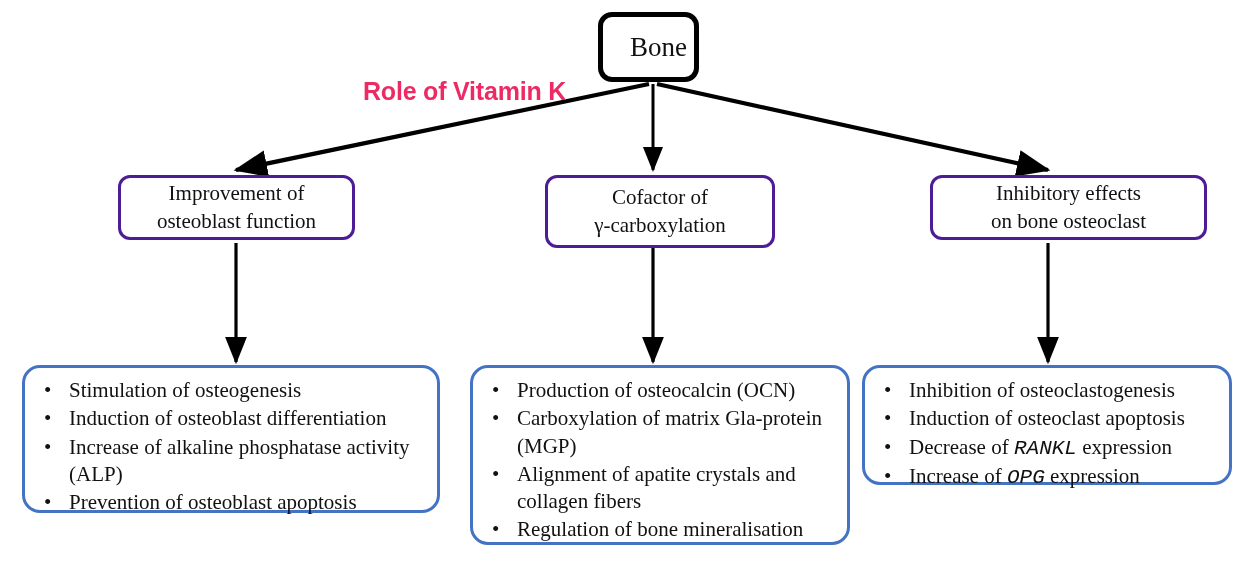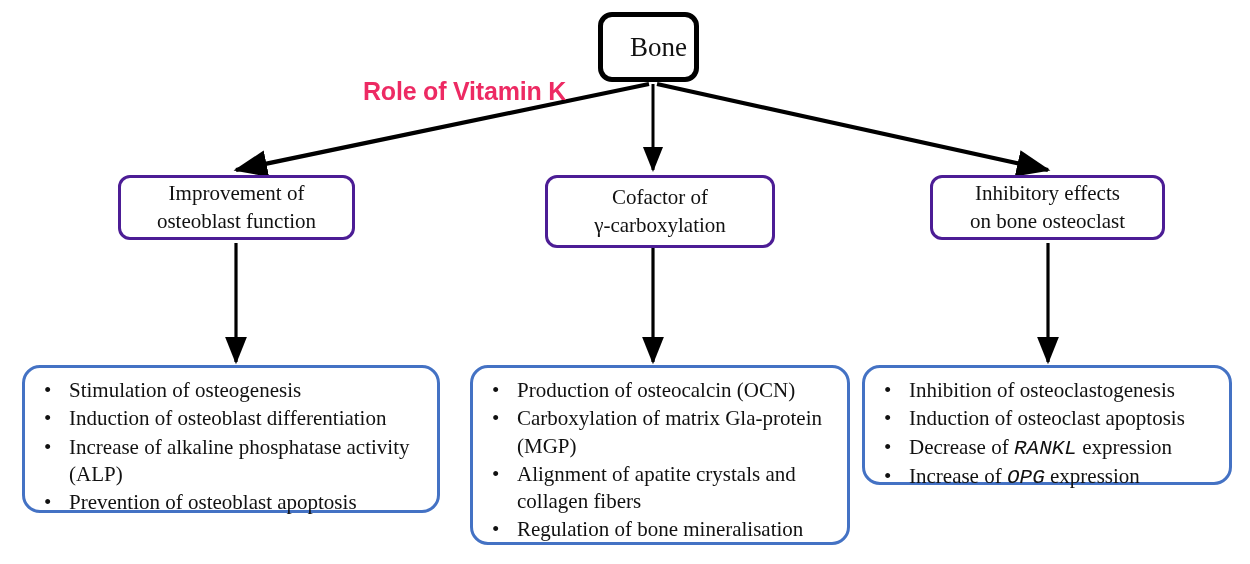--- a/index.html
+++ b/index.html
@@ -118,21 +118,21 @@
   <div class="mid-box" style="left:118px;top:175px;width:237px;height:65px;">
     <span>Improvement of</span>
     <span>osteoblast function</span>
   </div>
 
   <div class="mid-box" style="left:538px;top:175px;width:230px;height:73px;margin-left:7px;">
     <span>Cofactor of</span>
     <span>γ-carboxylation</span>
   </div>
 
-  <div class="mid-box" style="left:930px;top:175px;width:235px;height:65px;">
+  <div class="mid-box" style="left:930px;top:175px;width:277px;height:65px;">
     <span>Inhibitory effects</span>
     <span>on bone osteoclast</span>
   </div>
 
   <div class="blue-box" style="left:22px;top:365px;width:418px;height:148px;">
     <ul>
         <li><span class="dot">•</span><span>Stimulation of osteogenesis</span></li>
         <li><span class="dot">•</span><span>Induction of osteoblast differentiation</span></li>
         <li><span class="dot">•</span><span>Increase of alkaline phosphatase activity (ALP)</span></li>
         <li><span class="dot">•</span><span>Prevention of osteoblast apoptosis</span></li>

